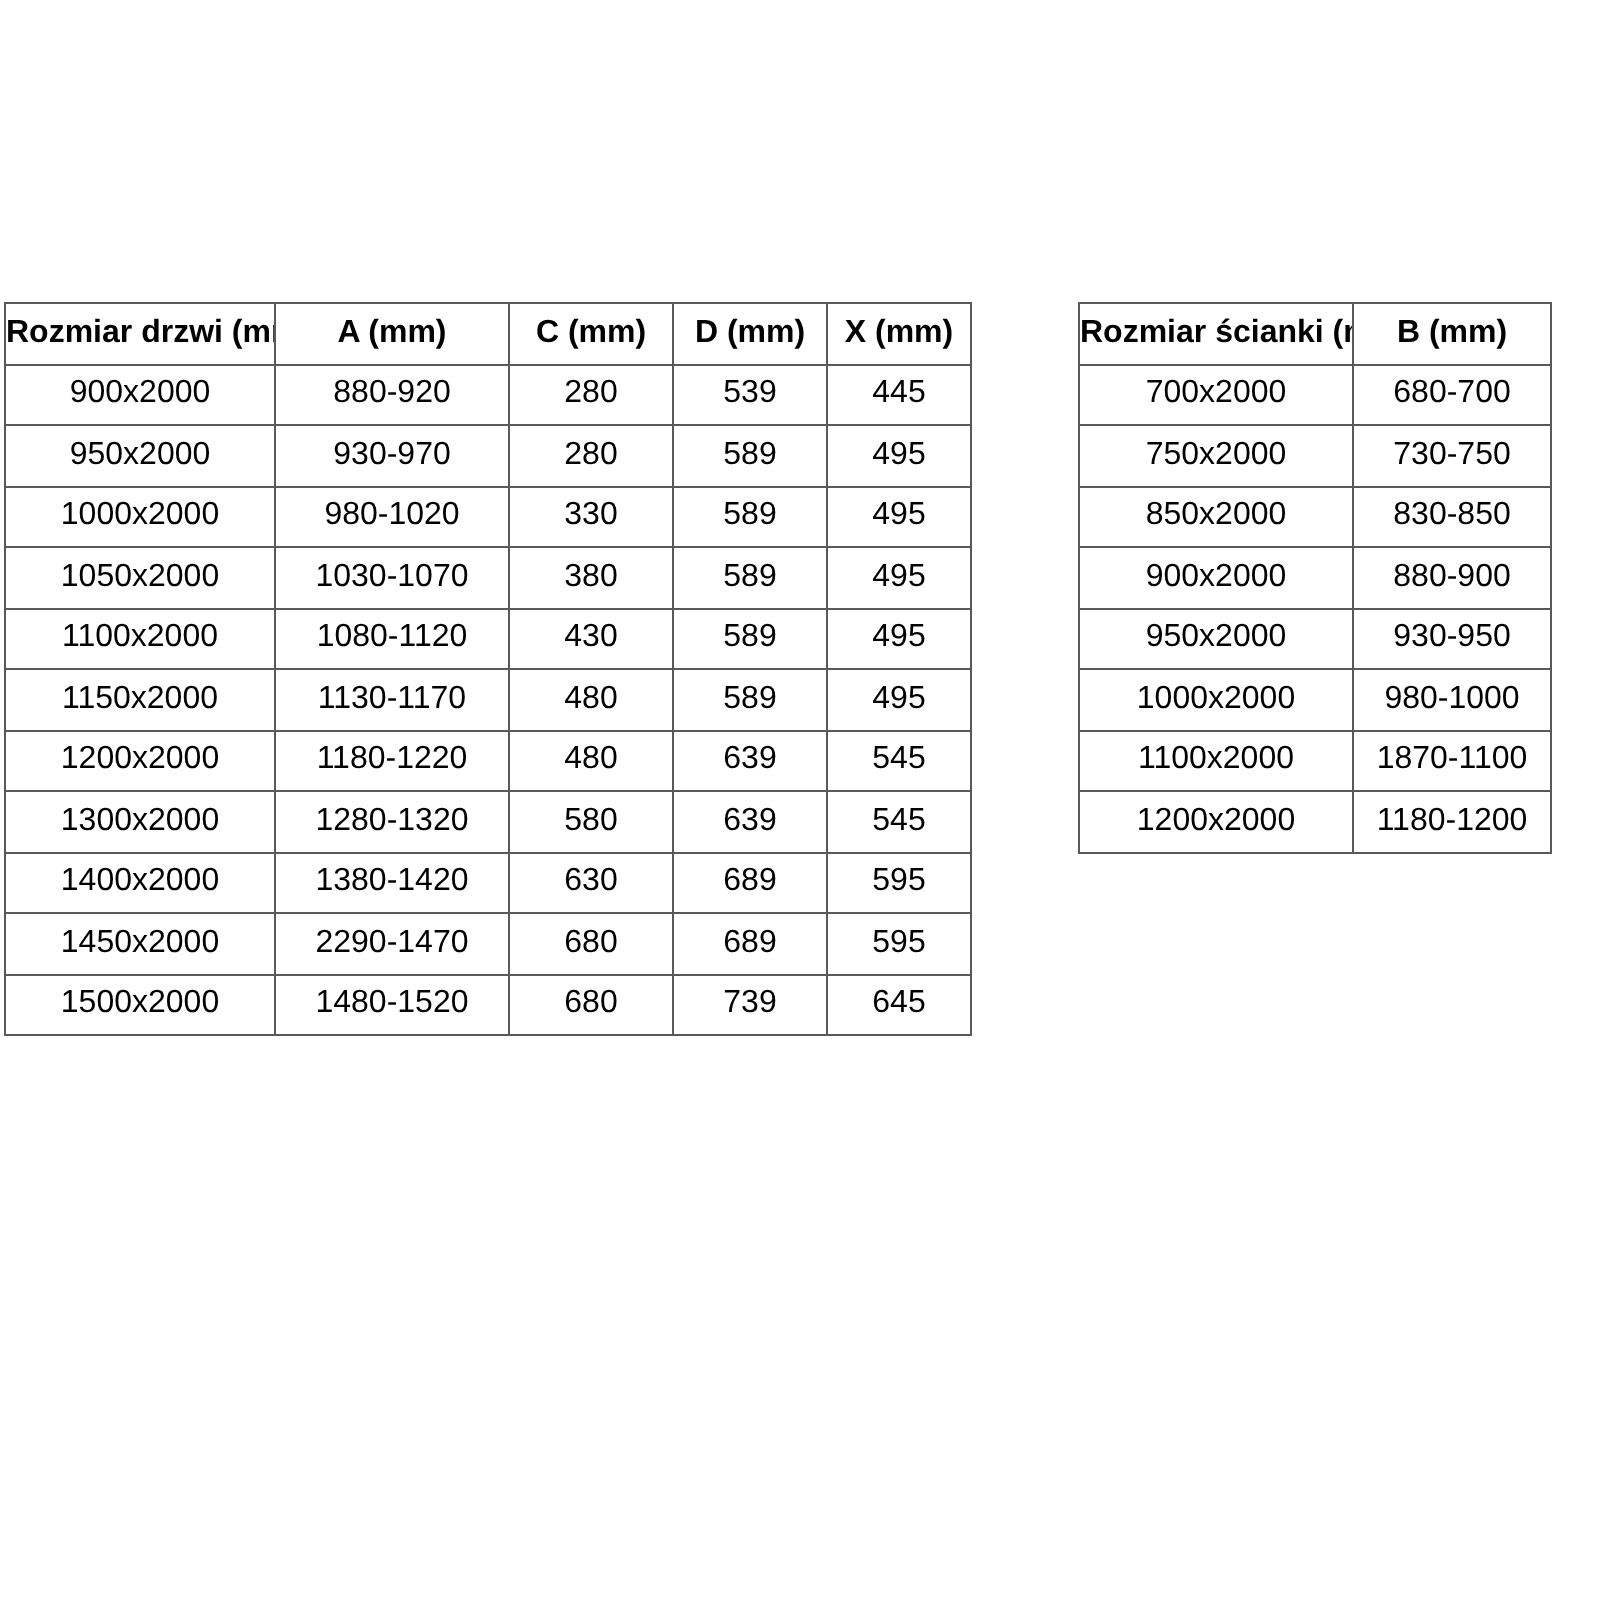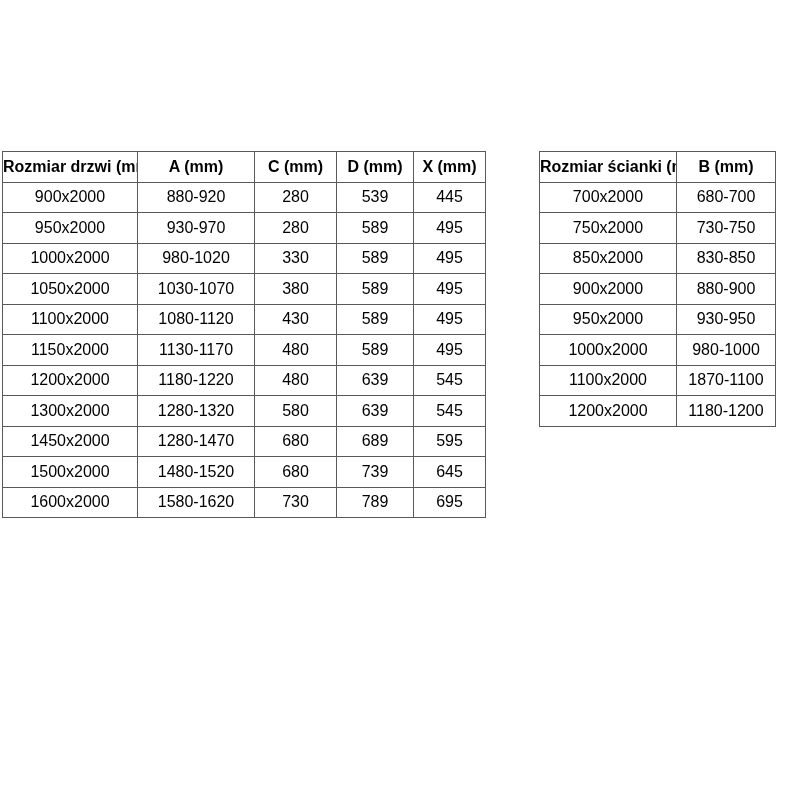--- a/index.html
+++ b/index.html
@@ -125,39 +125,39 @@
           <td>545</td>
         </tr>
         <tr>
           <td>1300x2000</td>
           <td>1280-1320</td>
           <td>580</td>
           <td>639</td>
           <td>545</td>
         </tr>
         <tr>
+          <td>1400x2000</td>
+          <td>1380-1420</td>
+          <td>630</td>
+          <td>689</td>
+          <td>595</td>
+        </tr>
+        <tr>
           <td>1450x2000</td>
-          <td>1280-1470</td>
+          <td>2290-1470</td>
           <td>680</td>
           <td>689</td>
           <td>595</td>
         </tr>
         <tr>
           <td>1500x2000</td>
           <td>1480-1520</td>
           <td>680</td>
           <td>739</td>
           <td>645</td>
-        </tr>
-        <tr>
-          <td>1600x2000</td>
-          <td>1580-1620</td>
-          <td>730</td>
-          <td>789</td>
-          <td>695</td>
         </tr>
       </tbody>
   </table>
 
   <table class="size-table" id="wall-table">
     <colgroup>
       <col style="width:137px">
       <col style="width:99px">
     </colgroup>
     <thead>

